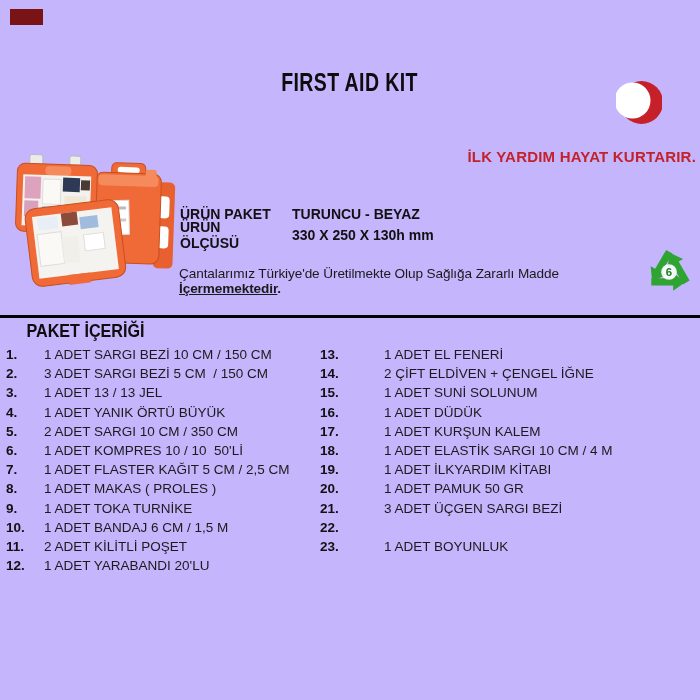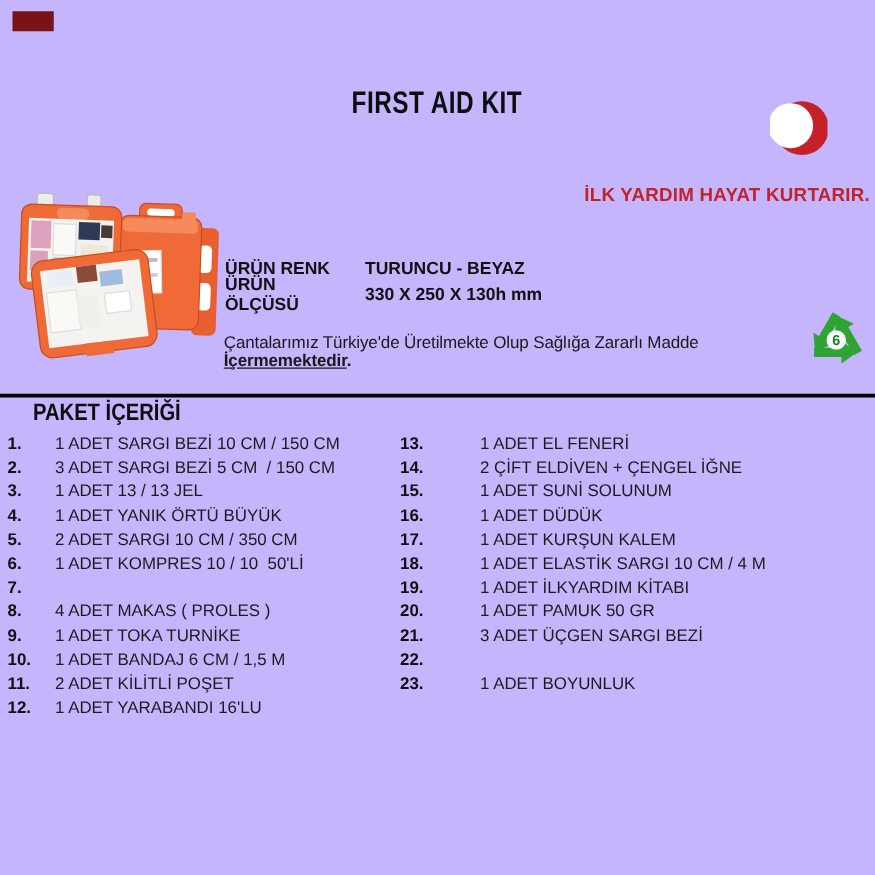--- a/index.html
+++ b/index.html
@@ -107,21 +107,21 @@
       <rect x="36" y="8" width="16" height="13" fill="#8c4a3a"></rect>
       <rect x="54" y="14" width="18" height="12" fill="#9fbbdd"></rect>
       <rect x="56" y="32" width="20" height="16" fill="#ffffff" stroke="#dddddd" stroke-width="1"></rect>
       <rect x="12" y="10" width="20" height="12" fill="#e8eef5"></rect>
       <rect x="36" y="70" width="22" height="10" fill="#f06a38"></rect>
     </g>
   </svg>
 
   <div class="specs">
     <div class="spec-row">
-      <span class="spec-label">ÜRÜN RENK</span>
+      <span class="spec-label">ÜRÜN PAKET</span>
       <span class="spec-value">TURUNCU - BEYAZ</span>
     </div>
     <div class="spec-row">
       <span class="spec-label">ÜRÜN ÖLÇÜSÜ</span>
       <span class="spec-value">330 X 250 X 130h mm</span>
     </div>
   </div>
 
   <div class="note">
     <span>Çantalarımız Türkiye'de Üretilmekte Olup Sağlığa Zararlı Madde </span><b class="ul">İçermemektedir</b><b>.</b>
@@ -163,40 +163,41 @@
     <div class="row">
         <span class="num">5.</span>
         <span class="txt">2 ADET SARGI 10 CM / 350 CM</span>
       </div>
     <div class="row">
         <span class="num">6.</span>
         <span class="txt">1 ADET KOMPRES 10 / 10  50'Lİ</span>
       </div>
     <div class="row">
         <span class="num">7.</span>
+        <span class="txt">1 ADET FLASTER KAĞIT 5 CM / 2,5 CM</span>
       </div>
     <div class="row">
         <span class="num">8.</span>
-        <span class="txt">4 ADET MAKAS ( PROLES )</span>
+        <span class="txt">1 ADET MAKAS ( PROLES )</span>
       </div>
     <div class="row">
         <span class="num">9.</span>
         <span class="txt">1 ADET TOKA TURNİKE</span>
       </div>
     <div class="row">
         <span class="num">10.</span>
         <span class="txt">1 ADET BANDAJ 6 CM / 1,5 M</span>
       </div>
     <div class="row">
         <span class="num">11.</span>
         <span class="txt">2 ADET KİLİTLİ POŞET</span>
       </div>
     <div class="row">
         <span class="num">12.</span>
-        <span class="txt">1 ADET YARABANDI 16'LU</span>
+        <span class="txt">1 ADET YARABANDI 20'LU</span>
       </div>
   </div>
 
   <div class="col col-right">
     <div class="row">
         <span class="num">13.</span>
         <span class="txt">1 ADET EL FENERİ</span>
       </div>
     <div class="row">
         <span class="num">14.</span>

